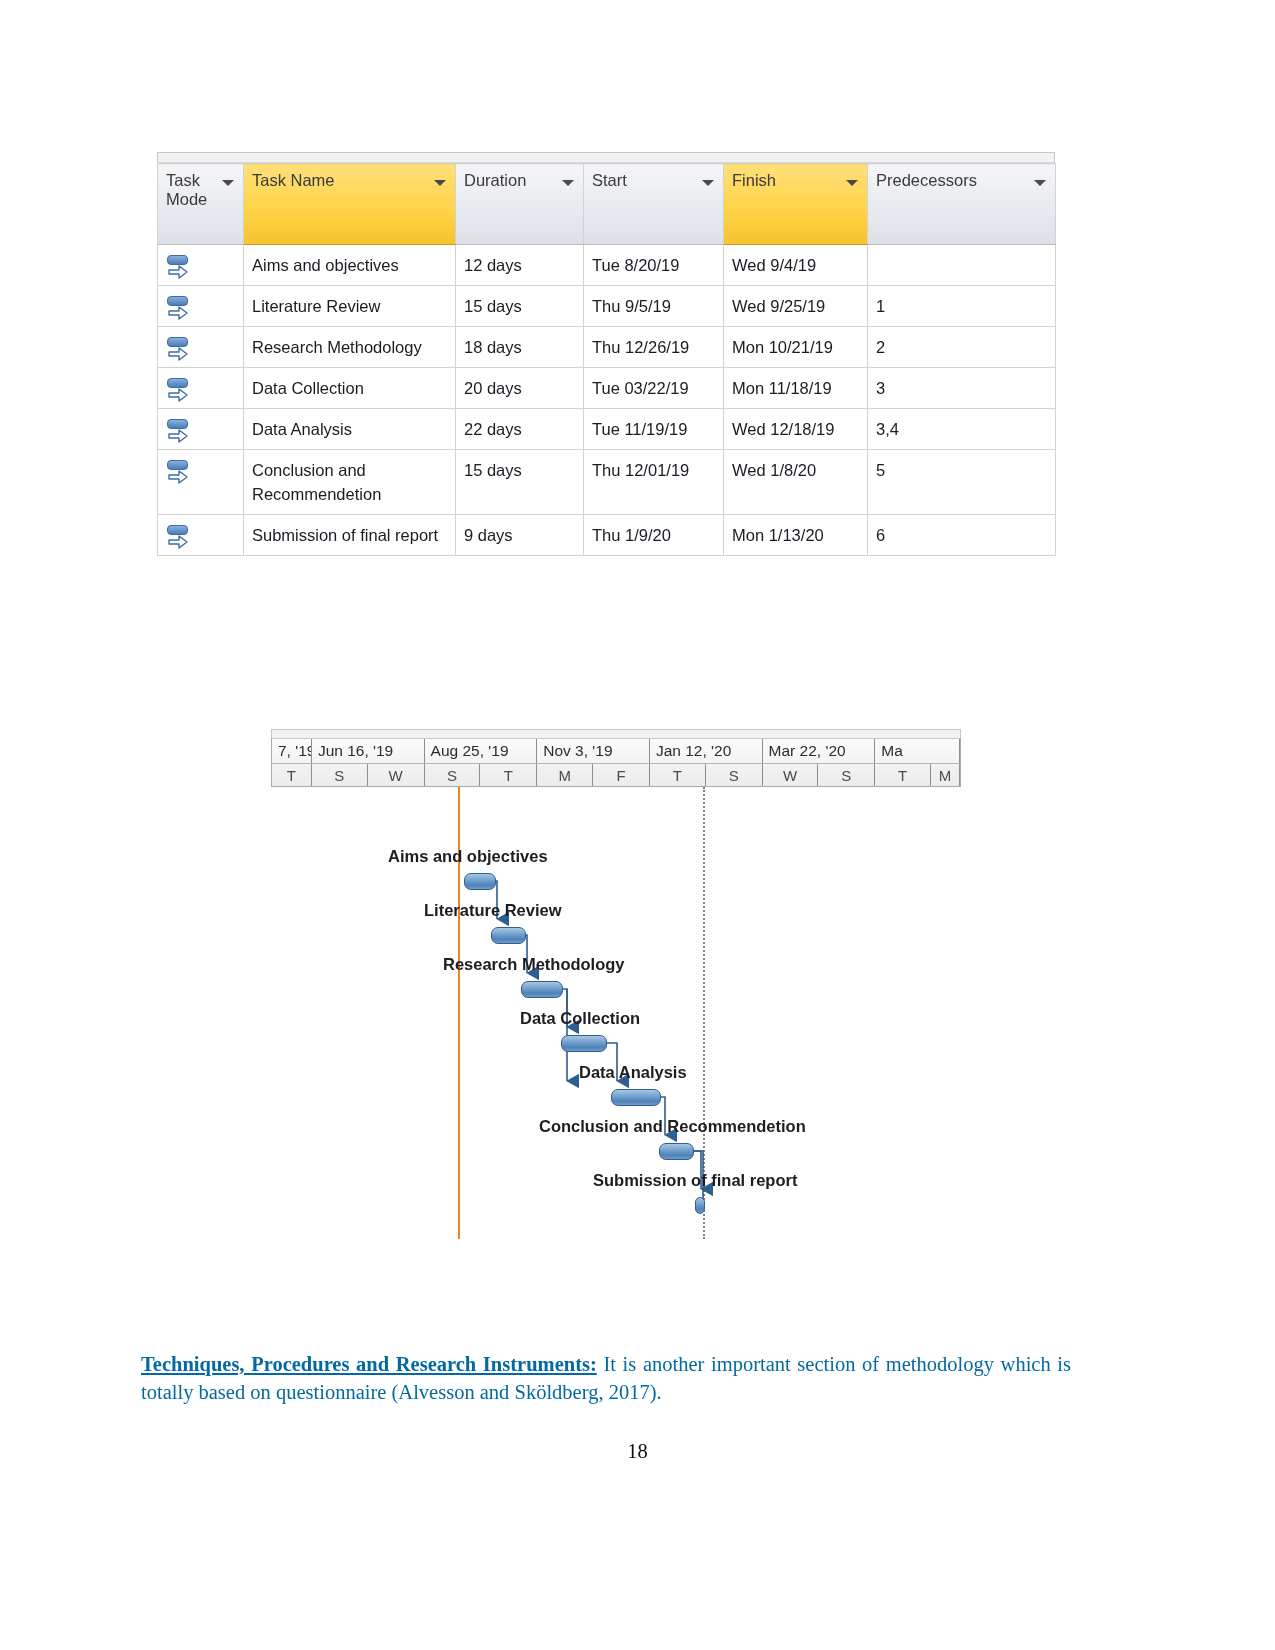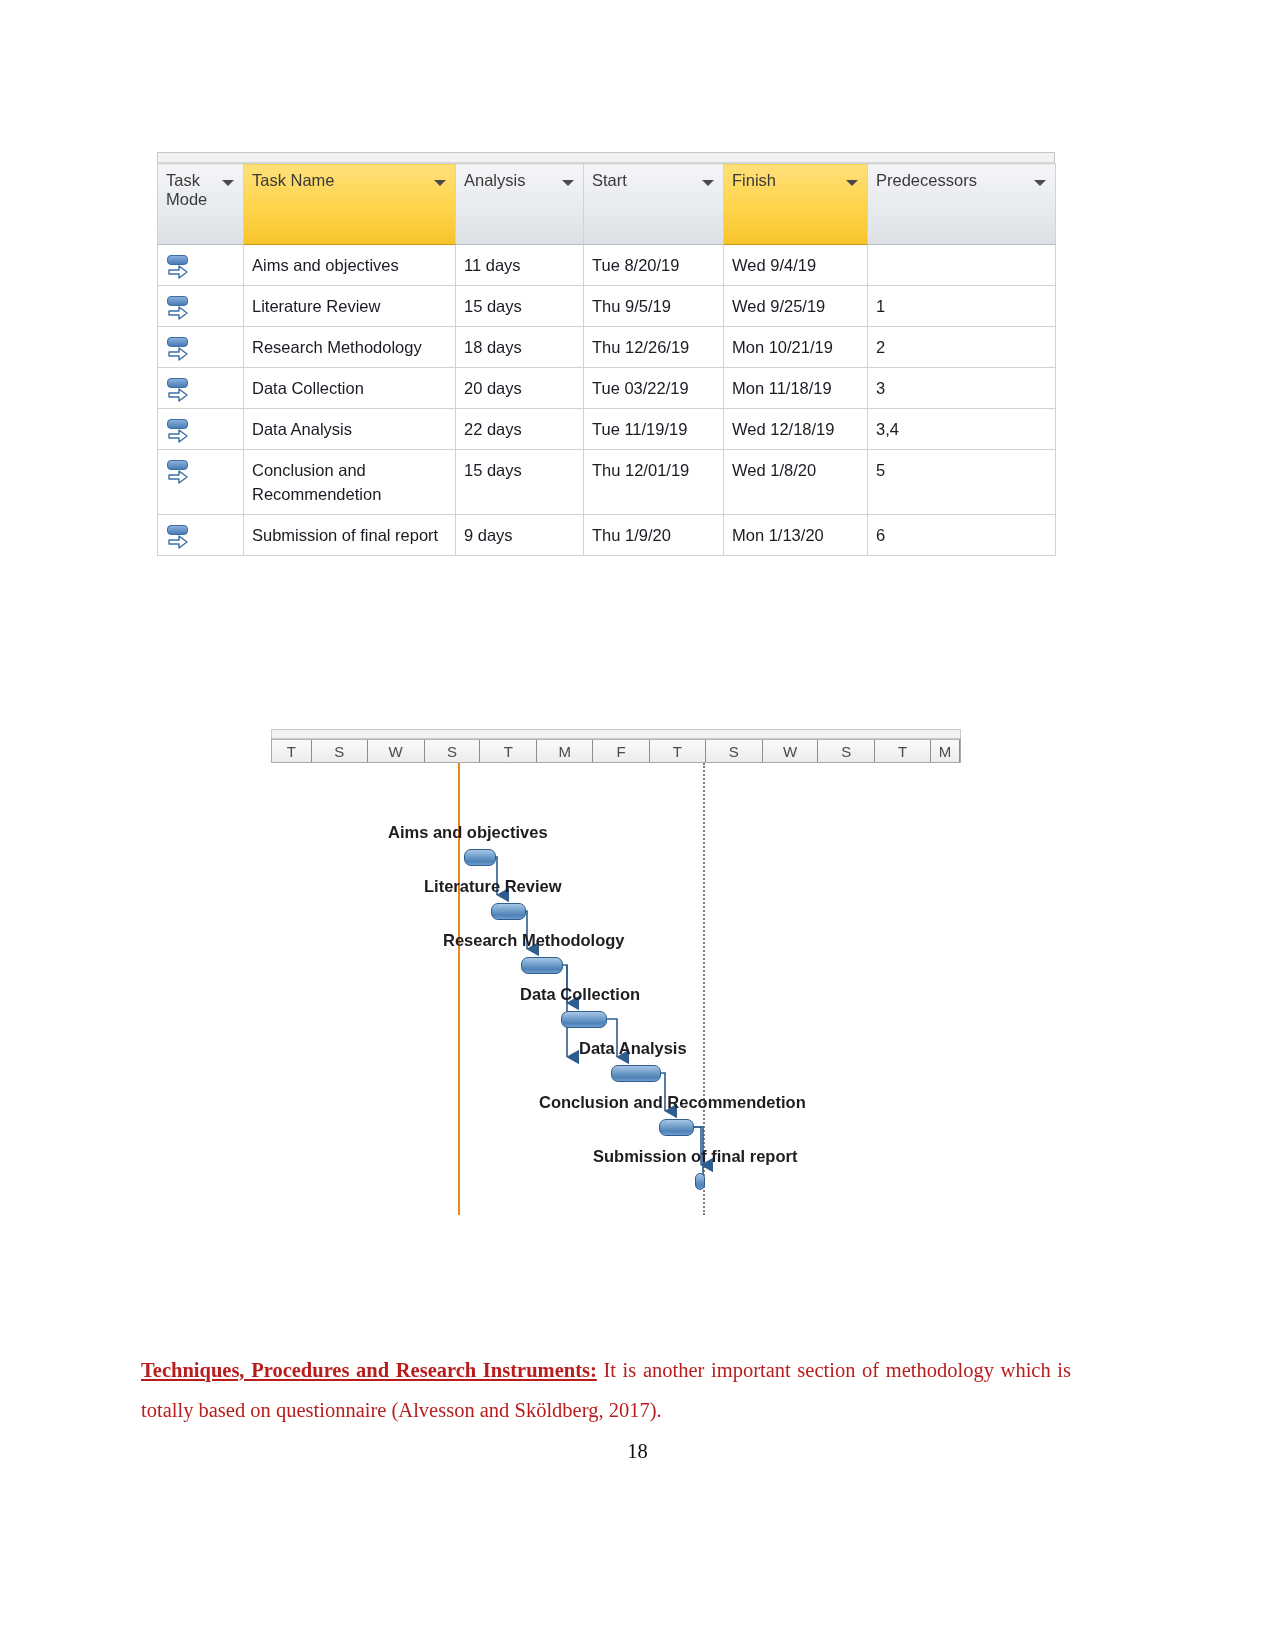--- a/index.html
+++ b/index.html
@@ -162,22 +162,22 @@
   }
 
   
   #para {
     position: absolute;
     left: 141px;
     top: 1329px;
     width: 930px;
     font-family: "Liberation Serif", serif;
     font-size: 20.5px;
-    line-height: 40px;
-    color: #b91c1c;
+    line-height: 28px;
+    color: #0369a1;
     text-align: justify;
   }
   #para .lead { font-weight: bold; text-decoration: underline; }
   #pagenum {
     position: absolute;
     left: 0; right: 0;
     top: 1440px;
     text-align: center;
     font-family: "Liberation Serif", serif;
     font-size: 20.5px;
@@ -202,21 +202,21 @@
       <tr>
         <th>
           <span class="th-label">Task Mode</span>
           <span class="th-arrow"></span>
         </th>
         <th class="hl">
           <span class="th-label">Task Name</span>
           <span class="th-arrow"></span>
         </th>
         <th>
-          <span class="th-label">Analysis</span>
+          <span class="th-label">Duration</span>
           <span class="th-arrow"></span>
         </th>
         <th>
           <span class="th-label">Start</span>
           <span class="th-arrow"></span>
         </th>
         <th class="hl">
           <span class="th-label">Finish</span>
           <span class="th-arrow"></span>
         </th>
@@ -225,21 +225,21 @@
           <span class="th-arrow"></span>
         </th>
       </tr>
     </thead>
     <tbody id="task-rows">
         <tr>
           <td class="c-mode"><span class="mode-icon"><span class="bar"></span><svg width="22" height="16" viewBox="0 0 22 16">
                 <path d="M1 6 H11 V2 L19 8 L11 14 V10 H1 Z" fill="#ffffff" stroke="#3d6ea6" stroke-width="1.4" stroke-linejoin="round"></path>
               </svg></span></td>
           <td class="c-name">Aims and objectives</td>
-          <td>11 days</td>
+          <td>12 days</td>
           <td>Tue 8/20/19</td>
           <td>Wed 9/4/19</td>
           <td></td>
         </tr>
         <tr>
           <td class="c-mode"><span class="mode-icon"><span class="bar"></span><svg width="22" height="16" viewBox="0 0 22 16">
                 <path d="M1 6 H11 V2 L19 8 L11 14 V10 H1 Z" fill="#ffffff" stroke="#3d6ea6" stroke-width="1.4" stroke-linejoin="round"></path>
               </svg></span></td>
           <td class="c-name">Literature Review</td>
           <td>15 days</td>
@@ -297,20 +297,29 @@
           <td>Mon 1/13/20</td>
           <td>6</td>
         </tr>
       </tbody>
   </table>
 </div>
 
 <div id="gantt">
   <div class="g-topbar"></div>
   <div class="g-head">
+    <div class="g-row major" id="ts-major">
+        <div class="g-cell" style="width: 40px;">7, '19</div>
+        <div class="g-cell" style="width: 113px;">Jun 16, '19</div>
+        <div class="g-cell" style="width: 113px;">Aug 25, '19</div>
+        <div class="g-cell" style="width: 113px;">Nov 3, '19</div>
+        <div class="g-cell" style="width: 113px;">Jan 12, '20</div>
+        <div class="g-cell" style="width: 113px;">Mar 22, '20</div>
+        <div class="g-cell" style="width: 85px;">Ma</div>
+      </div>
     <div class="g-row minor" id="ts-minor">
         <div class="g-cell" style="width: 40px;">T</div>
         <div class="g-cell" style="width: 56px;">S</div>
         <div class="g-cell" style="width: 57px;">W</div>
         <div class="g-cell" style="width: 56px;">S</div>
         <div class="g-cell" style="width: 57px;">T</div>
         <div class="g-cell" style="width: 56px;">M</div>
         <div class="g-cell" style="width: 57px;">F</div>
         <div class="g-cell" style="width: 56px;">T</div>
         <div class="g-cell" style="width: 57px;">S</div>

